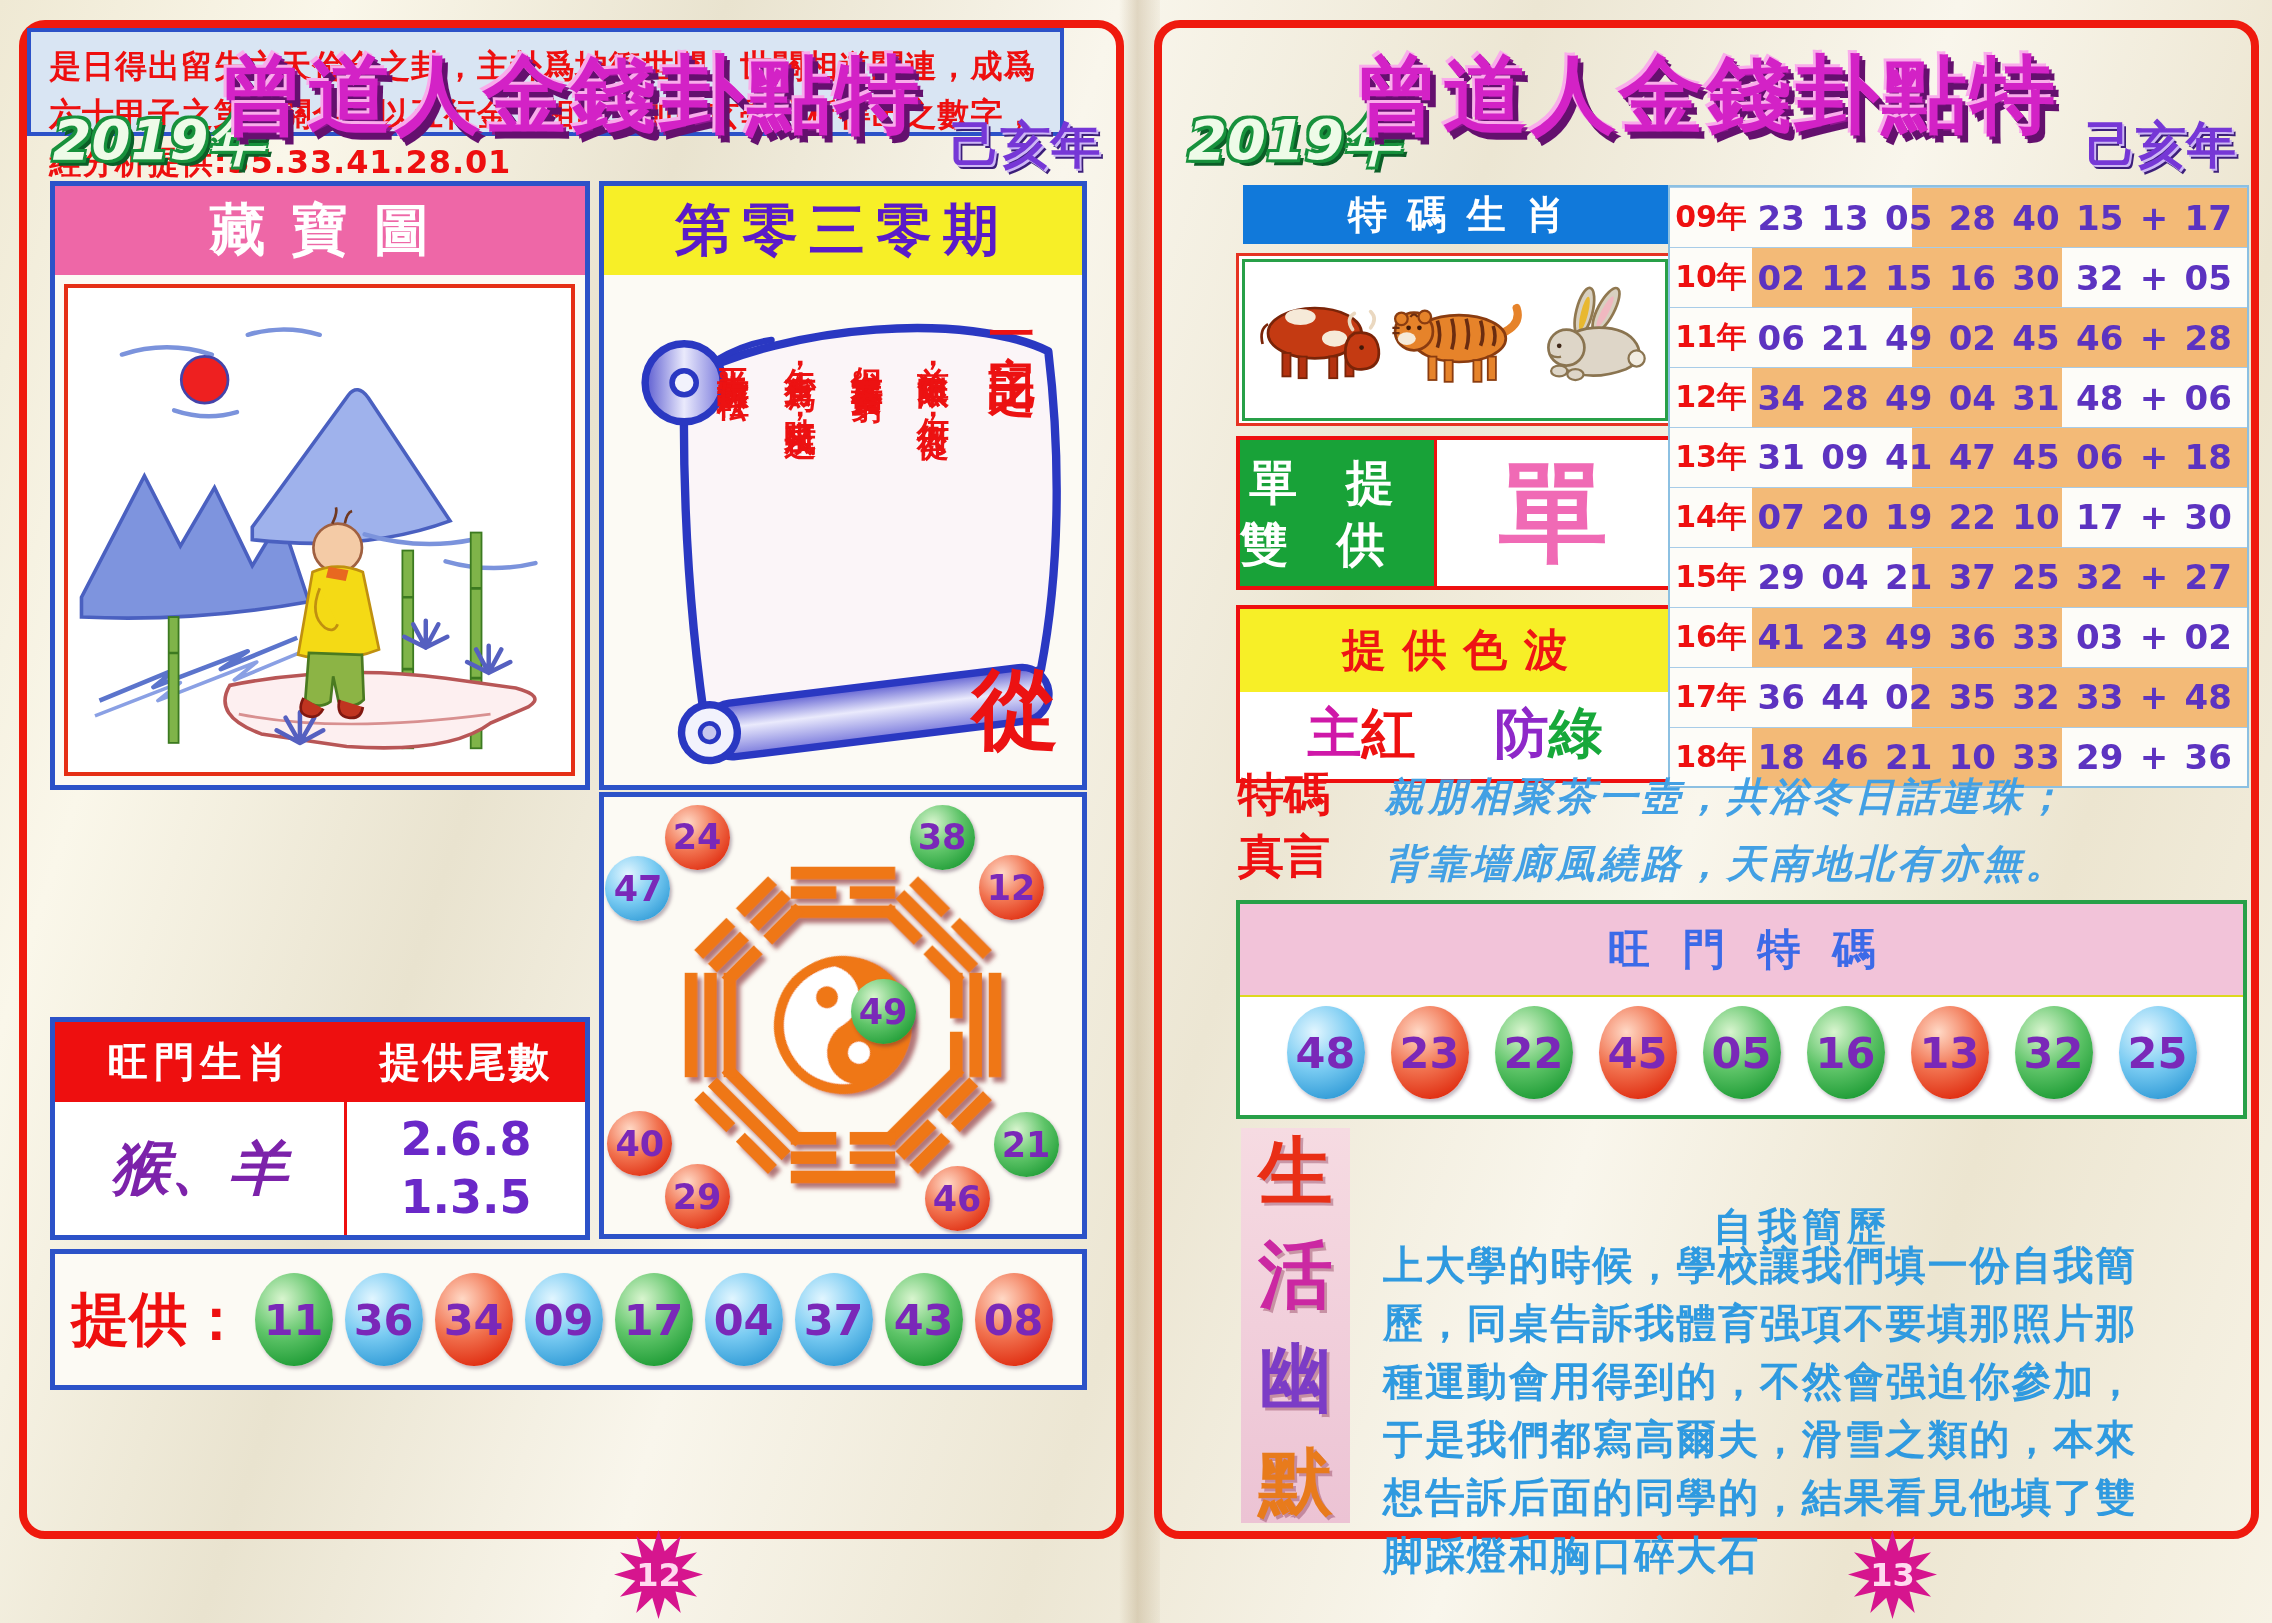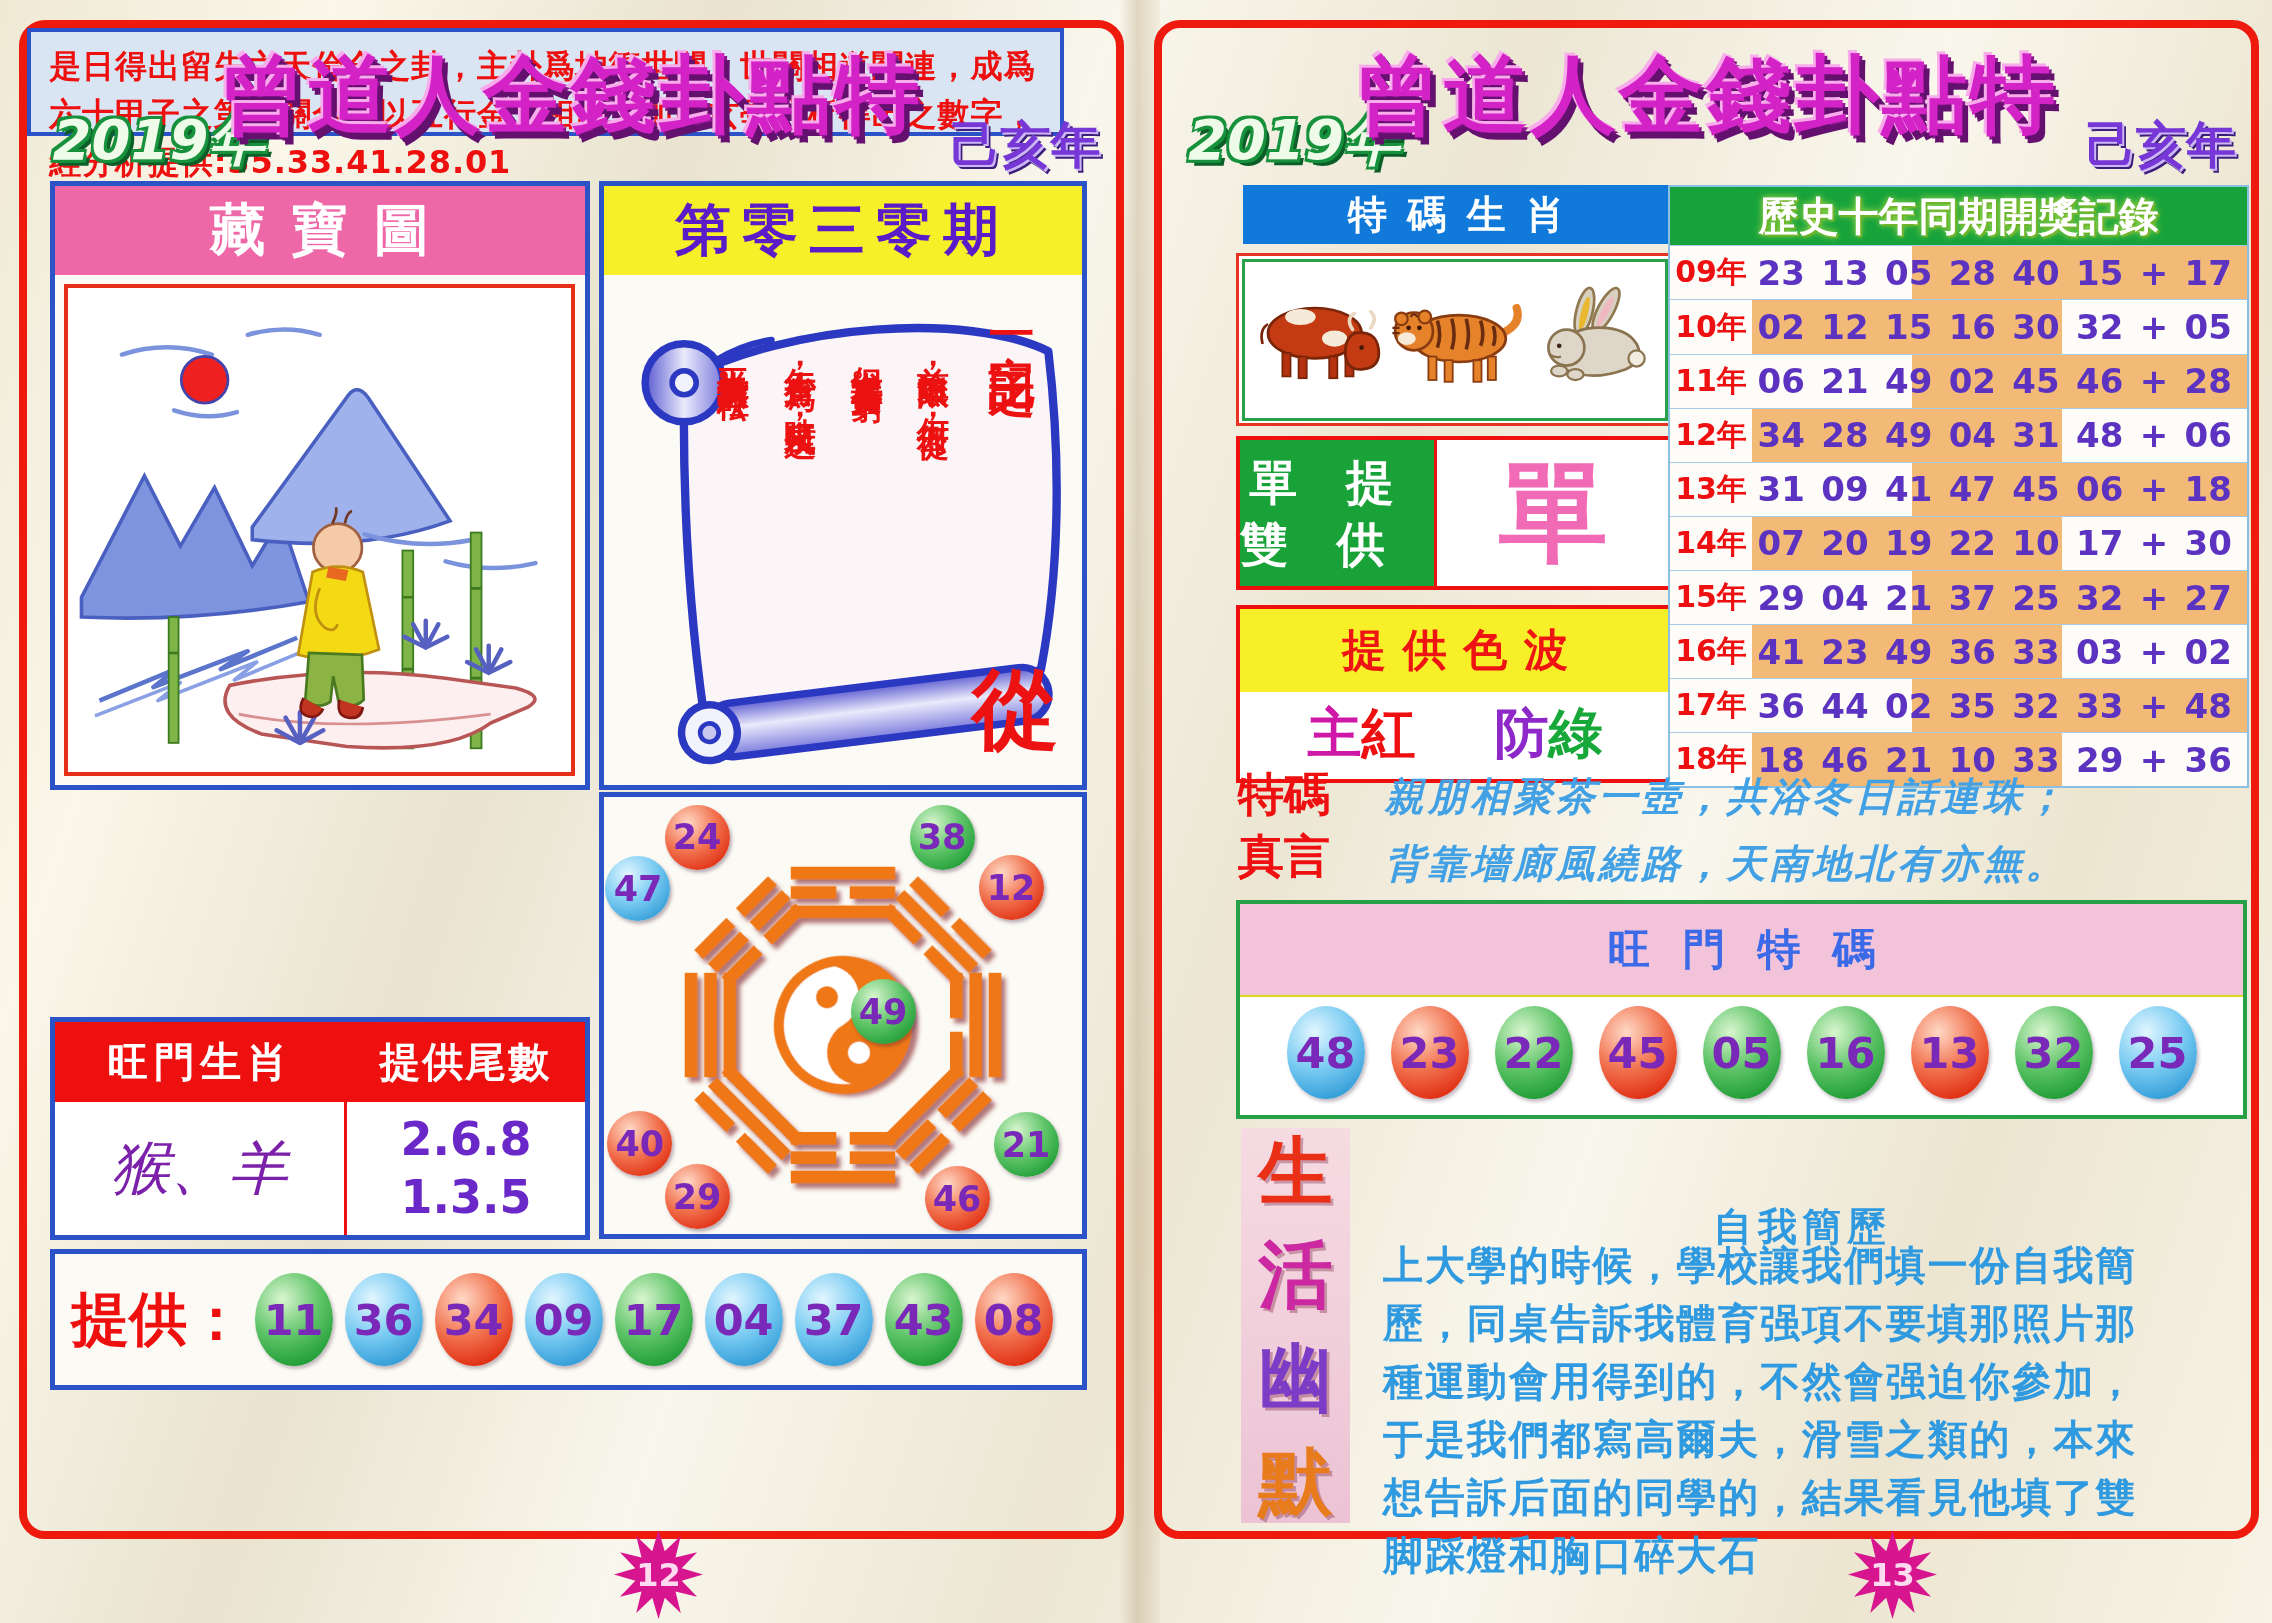--- a/index.html
+++ b/index.html
@@ -44,21 +44,21 @@
   .killbox{left:23px;top:764px;width:540px;height:215px;background:#eeea82;}
   .kill-title{color:#ed1414;font-size:44px;font-weight:bold;text-align:center;margin-top:18.6px;white-space:nowrap;}
   .kill-animals{color:#16a437;font-size:54px;font-weight:bold;text-align:center;margin-top:30px;letter-spacing:9.3px;font-family:"DejaVu Serif","Liberation Serif",serif;font-style:italic;}
 
   .wangbox{left:23px;top:989px;width:540px;height:223px;background:#fff;}
   .wang-head{height:80px;background:#ee0f0f;display:flex;color:#fff;font-weight:bold;font-size:41px;}
   .wang-head span{display:flex;align-items:center;justify-content:center;}
   .wang-h1{width:55%;letter-spacing:5.6px;}
   .wang-h2{width:45%;letter-spacing:1.9px;}
   .wang-body{position:absolute;left:0;right:0;top:80px;bottom:0;display:flex;}
-  .wang-zodiac{width:55%;display:flex;align-items:center;justify-content:center;color:#7c22aa;font-size:59px;font-weight:normal;border-right:3.7px solid #ee0f0f;font-family:"DejaVu Serif","Liberation Serif",serif;font-style:italic;}
+  .wang-zodiac{width:55%;display:flex;align-items:center;justify-content:center;color:#7c22aa;font-size:59px;font-weight:bold;border-right:3.7px solid #ee0f0f;font-family:"DejaVu Serif","Liberation Serif",serif;font-style:italic;}
   .wang-tails{width:45%;display:flex;flex-direction:column;align-items:center;justify-content:center;color:#6a28c8;font-size:46px;font-weight:bold;line-height:1.25;}
 
   .baguabox{left:572px;top:764px;width:488px;height:447px;overflow:hidden;}
   .baguabox svg.bagua{position:absolute;left:50%;top:52%;width:362px;height:362px;transform:translate(-50%,-50%);}
   .bball{position:absolute;width:65px;height:65px;border-radius:50%;display:flex;align-items:center;justify-content:center;font-size:35px;font-weight:bold;color:#7a28b8;box-shadow:1.9px 2.8px 3.7px rgba(60,30,60,.35);}
   .bagua-balls .bball:nth-child(1){left:61px;top:7.4px;}
   .bagua-balls .bball:nth-child(2){left:1.9px;top:59px;}
   .bagua-balls .bball:nth-child(3){left:306px;top:7.4px;}
   .bagua-balls .bball:nth-child(4){left:375px;top:58px;}
   .bagua-balls .bball:nth-child(5){left:247px;top:182px;}
@@ -396,21 +396,20 @@
         <span class="sebo-main">
           <span class="pfx">主</span><span class="clr">紅</span>
         </span>
         <span class="sebo-guard">
           <span class="pfx">防</span><span class="clr">綠</span>
         </span>
       </div>
     </div>
 
     <div class="history">
-      <div class="h-title">歷史十年同期開獎記錄</div>
       <div class="h-body">
 
       <div class="h-row">
             <span class="h-year">09年</span>
             <span class="h-nums">
               <span>23</span>
               <span>13</span>
               <span>05</span>
               <span>28</span>
               <span>40</span>

